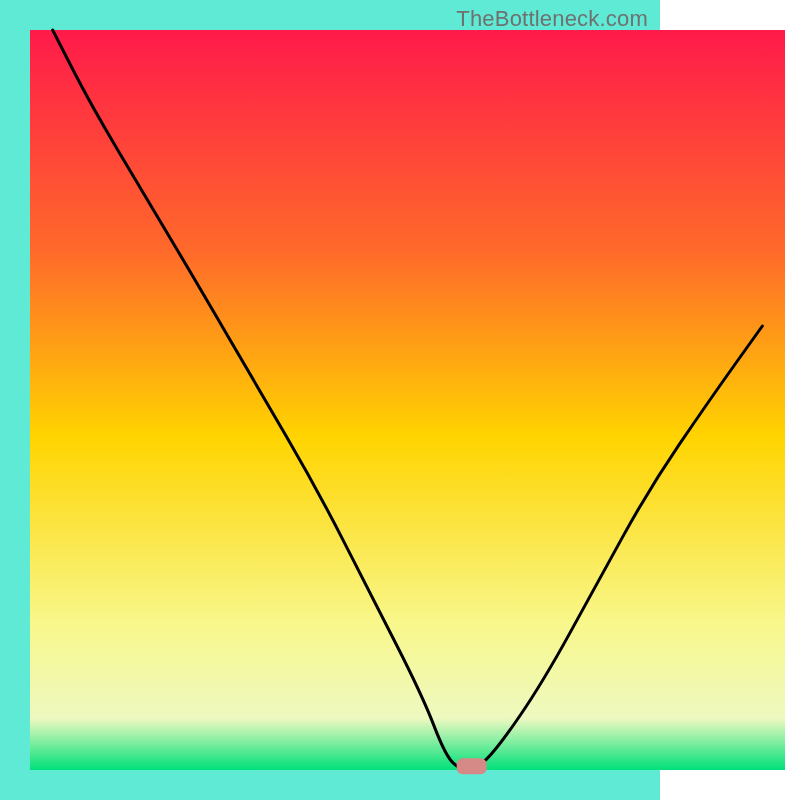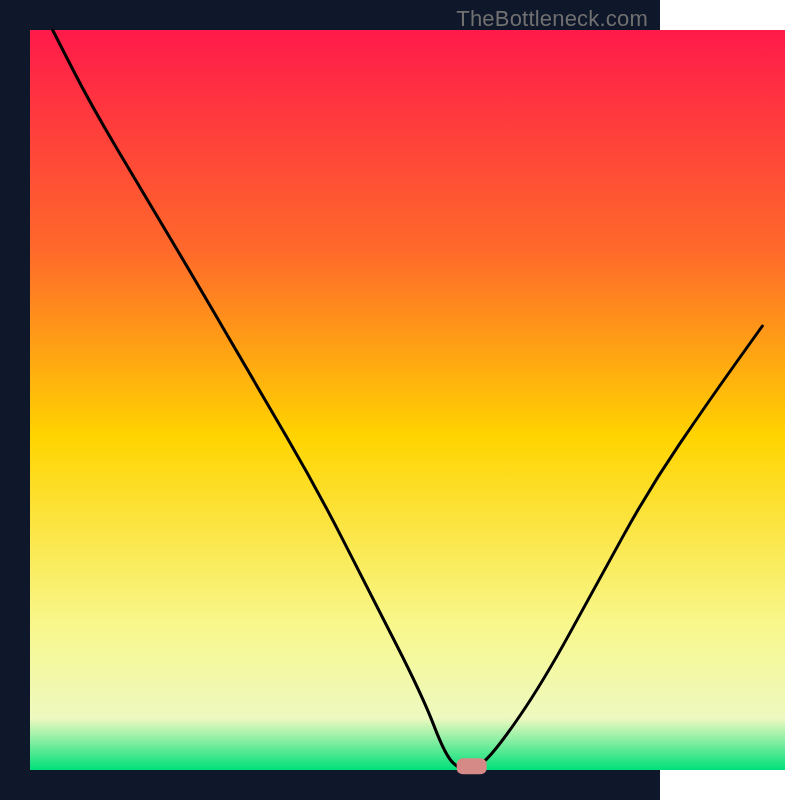--- a/index.html
+++ b/index.html
@@ -5,21 +5,21 @@
   body {
     margin: 0;
     padding: 0;
     background: #fff;
     font-family: Arial, Helvetica, sans-serif;
   }
   .wrap {
     width: 660px;
     height: 800px;
     position: relative;
-    background: #0f172a;
+    background: #5eead4;
   }
   .watermark {
     position: absolute;
     top: 6px;
     right: 12px;
     color: #707070;
     font-size: 22px;
     font-weight: 500;
     letter-spacing: 0.2px;
     z-index: 10;

